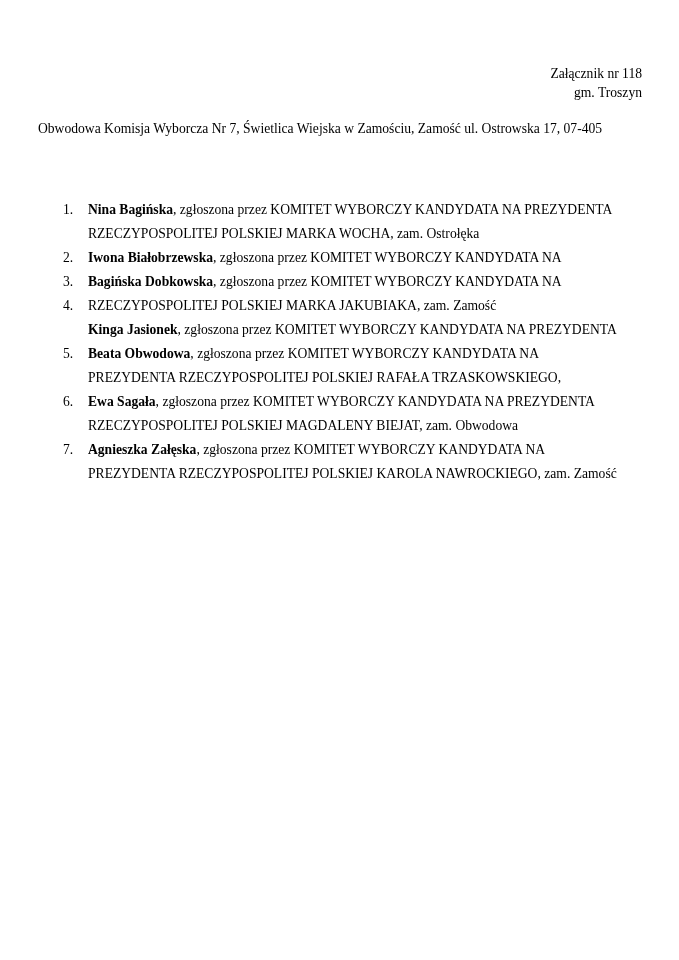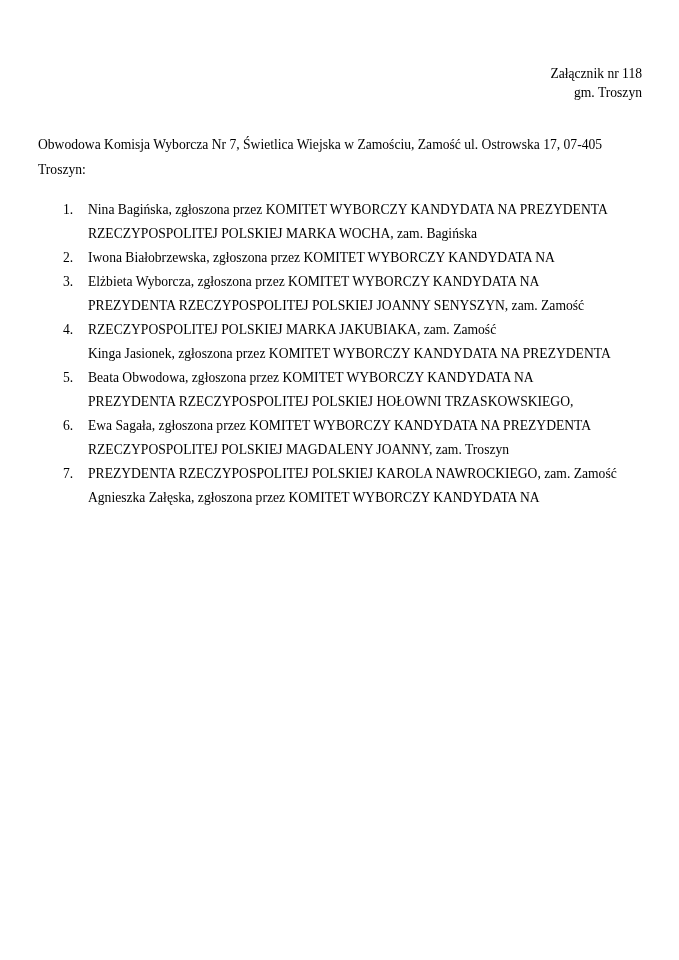--- a/index.html
+++ b/index.html
@@ -16,103 +16,101 @@
   }
   .attach {
     position: absolute;
     top: 64px;
     right: 37px;
     text-align: right;
     line-height: 19px;
   }
   .intro {
     position: absolute;
-    top: 132px;
+    top: 116px;
     left: 38px;
     width: 600px;
     line-height: 25px;
   }
   .members {
     position: absolute;
     top: 198px;
     left: 63px;
     width: 580px;
     line-height: 24px;
   }
   .mitem { display: flex; align-items: flex-start; }
   .num { width: 25px; flex: none; }
   .mtext { flex: 1; min-width: 0; }
-  .mname { font-weight: normal; text-align: center; }
+  .mname { font-weight: bold; text-align: center; }
 </style>
 </head>
 <body>
 
 <div class="page">
 
   <div class="attach">
     <div>Załącznik nr 118</div>
     <div>gm. Troszyn</div>
   </div>
 
   <div class="intro">
     <div>Obwodowa Komisja Wyborcza Nr 7, Świetlica Wiejska w Zamościu, Zamość ul. Ostrowska 17, 07-405</div>
-    <div>Troszyn:</div>
   </div>
 
   <div class="members">
 
     <div class="mitem">
       <span class="num">1.</span>
       <div class="mtext">
         <div><b class="mname">Nina Bagińska</b><span>, zgłoszona przez KOMITET WYBORCZY KANDYDATA NA PREZYDENTA</span></div>
-        <div>RZECZYPOSPOLITEJ POLSKIEJ MARKA WOCHA, zam. Bagińska</div>
+        <div>RZECZYPOSPOLITEJ POLSKIEJ MARKA WOCHA, zam. Ostrołęka</div>
       </div>
     </div>
 
     <div class="mitem">
       <span class="num">2.</span>
       <div class="mtext">
         <div><b class="mname">Iwona Białobrzewska</b><span>, zgłoszona przez KOMITET WYBORCZY KANDYDATA NA</span></div>
       </div>
     </div>
 
     <div class="mitem">
       <span class="num">3.</span>
       <div class="mtext">
-        <div><b class="mname">Elżbieta Wyborcza</b><span>, zgłoszona przez KOMITET WYBORCZY KANDYDATA NA</span></div>
-        <div>PREZYDENTA RZECZYPOSPOLITEJ POLSKIEJ JOANNY SENYSZYN, zam. Zamość</div>
+        <div><b class="mname">Bagińska Dobkowska</b><span>, zgłoszona przez KOMITET WYBORCZY KANDYDATA NA</span></div>
       </div>
     </div>
 
     <div class="mitem">
       <span class="num">4.</span>
       <div class="mtext">
         <div>RZECZYPOSPOLITEJ POLSKIEJ MARKA JAKUBIAKA, zam. Zamość</div>
         <div><b class="mname">Kinga Jasionek</b><span>, zgłoszona przez KOMITET WYBORCZY KANDYDATA NA PREZYDENTA</span></div>
       </div>
     </div>
 
     <div class="mitem">
       <span class="num">5.</span>
       <div class="mtext">
         <div><b class="mname">Beata Obwodowa</b><span>, zgłoszona przez KOMITET WYBORCZY KANDYDATA NA</span></div>
-        <div>PREZYDENTA RZECZYPOSPOLITEJ POLSKIEJ HOŁOWNI TRZASKOWSKIEGO,</div>
+        <div>PREZYDENTA RZECZYPOSPOLITEJ POLSKIEJ RAFAŁA TRZASKOWSKIEGO,</div>
       </div>
     </div>
 
     <div class="mitem">
       <span class="num">6.</span>
       <div class="mtext">
         <div><b class="mname">Ewa Sagała</b><span>, zgłoszona przez KOMITET WYBORCZY KANDYDATA NA PREZYDENTA</span></div>
-        <div>RZECZYPOSPOLITEJ POLSKIEJ MAGDALENY JOANNY, zam. Troszyn</div>
+        <div>RZECZYPOSPOLITEJ POLSKIEJ MAGDALENY BIEJAT, zam. Obwodowa</div>
       </div>
     </div>
 
     <div class="mitem">
       <span class="num">7.</span>
       <div class="mtext">
+        <div><b class="mname">Agnieszka Załęska</b><span>, zgłoszona przez KOMITET WYBORCZY KANDYDATA NA</span></div>
         <div>PREZYDENTA RZECZYPOSPOLITEJ POLSKIEJ KAROLA NAWROCKIEGO, zam. Zamość</div>
-        <div><b class="mname">Agnieszka Załęska</b><span>, zgłoszona przez KOMITET WYBORCZY KANDYDATA NA</span></div>
       </div>
     </div>
 
   </div>
 </div>
 
 </body></html>

